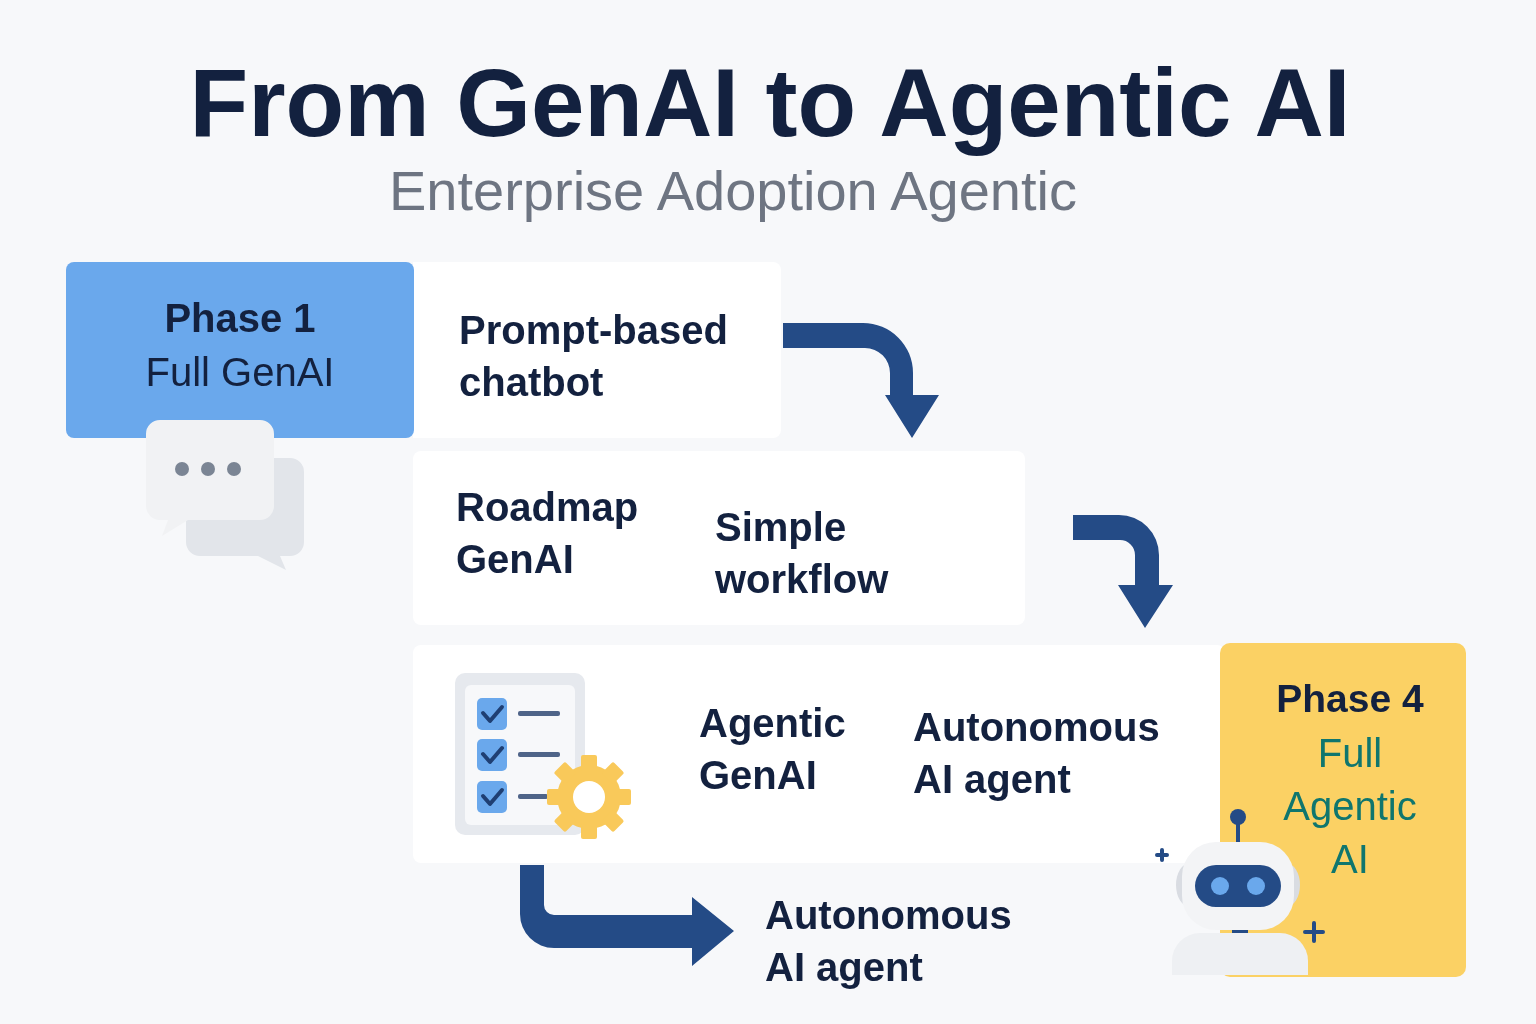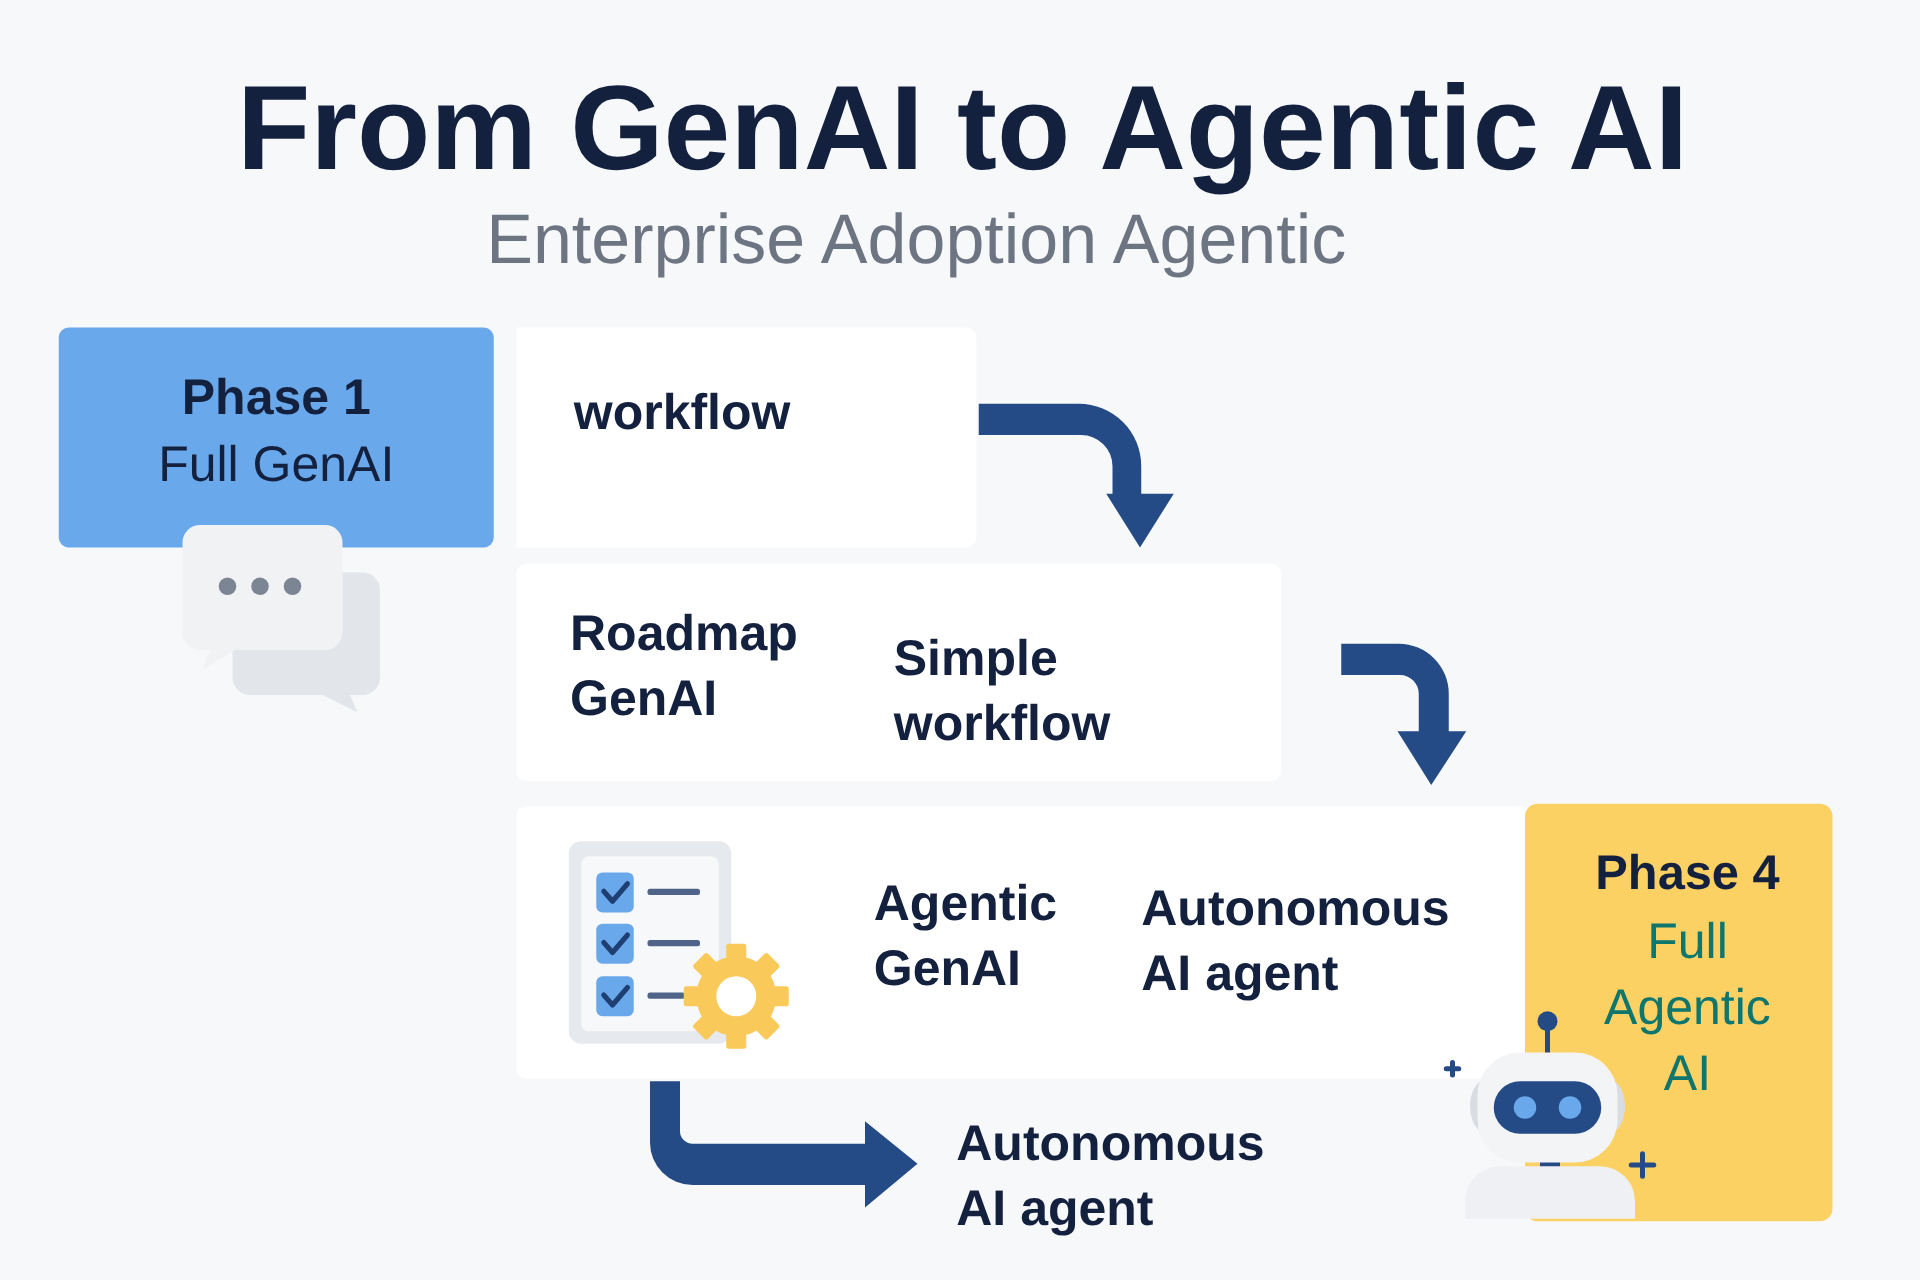--- a/index.html
+++ b/index.html
@@ -15,21 +15,21 @@
       font-size: 96px; font-weight: bold; color: #13213f; letter-spacing: 0px;
       line-height: 110px;
       margin-left: 32px;
     }
     #subtitle {
       left: 0; width: 1466px; top: 158px; text-align: center;
       font-size: 56px; color: #6e7582; line-height: 66px;
     }
     .card { background: #ffffff; border-radius: 8px; }
     .phase1 {
-      left: 47px; top: 262px; width: 348px; height: 176px;
+      left: 66px; top: 262px; width: 348px; height: 176px;
       background: #6aa8ec; border-radius: 8px; text-align: center;
     }
     .phase1 .ph { position: absolute; left: 0; right: 0; top: 34px; font-size: 40px; font-weight: bold; color: #13213f; }
     .phase1 .pn { position: absolute; left: 0; right: 0; top: 88px; font-size: 40px; color: #13213f; }
     .c1 { left: 413px; top: 262px; width: 368px; height: 176px; border-radius: 0 8px 8px 0; }
     .c2 { left: 413px; top: 451px; width: 612px; height: 174px; }
     .c3 { left: 413px; top: 645px; width: 812px; height: 218px; }
     .btxt { font-weight: bold; font-size: 40px; line-height: 52px; color: #13213f; }
     .phase4 {
       left: 1220px; top: 643px; width: 246px; height: 334px;
@@ -40,21 +40,22 @@
     svg { position: absolute; overflow: visible; }
   </style>
 </head>
 <body>
 
 <div id="title" class="abs">From GenAI to Agentic AI</div>
 <div id="subtitle" class="abs">Enterprise Adoption Agentic</div>
 
 <div class="abs card c1">
   <div class="abs btxt" style="left:46px; top:42px;">
-    <div>workflow</div>
+    <div>Prompt-based</div>
+    <div>chatbot</div>
   </div>
 </div>
 
 <div class="abs phase1">
   <div class="ph">Phase 1</div>
   <div class="pn">Full GenAI</div>
 </div>
 
 <svg style="left:140px; top:418px;" width="170" height="160" viewBox="0 0 170 160">
   <path d="M60 40 h90 a14 14 0 0 1 14 14 v70 a14 14 0 0 1 -14 14 h-10 l6 14 l-28 -14 h-58 a14 14 0 0 1 -14 -14 v-70 a14 14 0 0 1 14 -14z" fill="#e2e5ea"></path>

